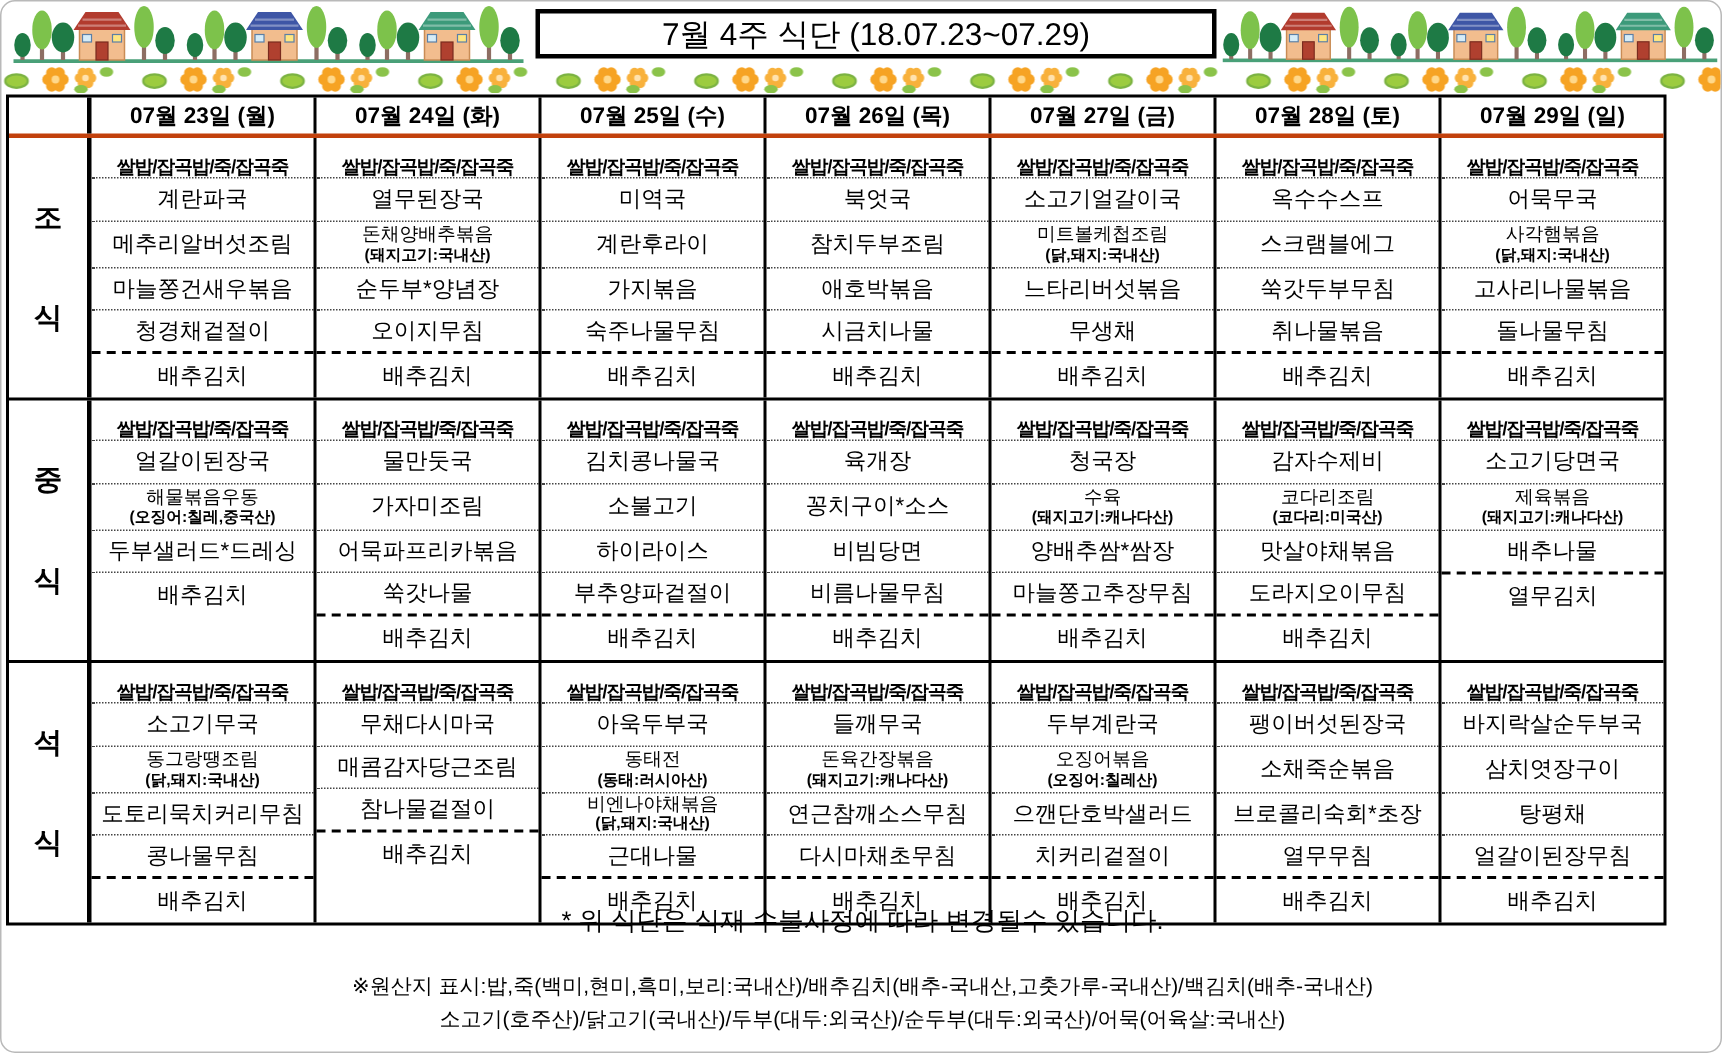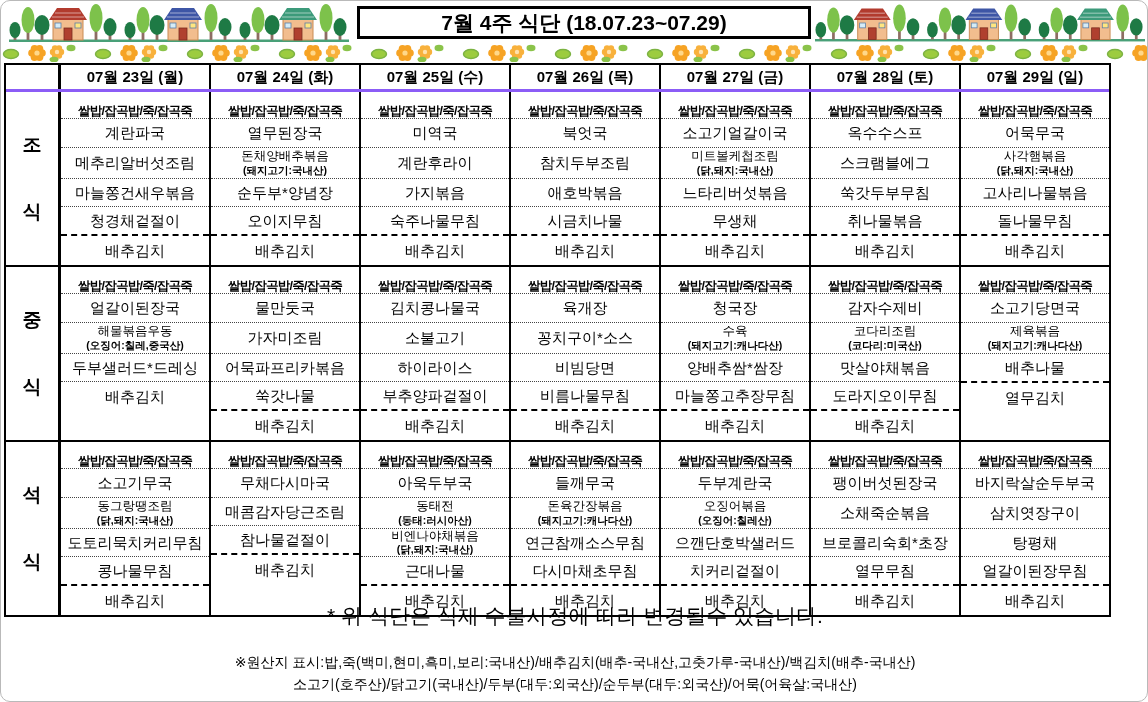--- a/index.html
+++ b/index.html
@@ -7,26 +7,26 @@
   .page{position:relative;width:1148px;height:702px;background:#fff;border:1px solid #b9b9b9;border-radius:10px;box-sizing:border-box;overflow:hidden;}
 
   
   .banner{position:absolute;top:2px;left:0;width:1148px;height:60px;}
   .banner-top{display:flex;align-items:flex-start;height:40px;}
   .deco{height:40px;}
   .deco-left{width:348px;margin-left:4px;}
   .deco-right{flex:1;margin-right:4px;}
   .title-box{width:448px;height:27px;margin:3px 4px 0 4px;border:3px solid #000;
     display:flex;align-items:center;justify-content:center;flex:none;background:#fff;}
-  .title-box span{font-size:21px;font-weight:bold;letter-spacing:0px;white-space:nowrap;}
+  .title-box span{font-size:21px;font-weight:normal;letter-spacing:0px;white-space:nowrap;}
   .flower-strip{display:block;margin-top:1px;}
 
   
   .menu-table{position:absolute;top:62px;left:3px;width:1107px;border:2px solid #000;box-sizing:border-box;background:#fff;}
-  .hrow{display:flex;border-bottom:3px solid #8b5cf6;height:24px;}
+  .hrow{display:flex;border-bottom:3px solid #c2410c;height:24px;}
   .hspacer{width:52px;flex:none;}
   .hcell{flex:1;display:flex;align-items:center;justify-content:center;
     font-weight:bold;font-size:15px;border-left:2px solid #000;white-space:nowrap;}
   .hcell.first{border-left-width:3px;}
   .block{display:flex;}
   .block + .block{border-top:2.5px solid #000;}
   .meal-label{width:52px;flex:none;display:flex;flex-direction:column;justify-content:space-evenly;
     align-items:center;font-size:19px;font-weight:bold;}
   .day-col{flex:1;display:flex;flex-direction:column;border-left:2px solid #000;min-width:0;}
   .day-col.first{border-left-width:3px;}
@@ -38,21 +38,21 @@
   .r0{height:26px;border-bottom:1px dotted #444;justify-content:flex-end;}
   .r0 .nm{font-size:12.6px;letter-spacing:-0.8px;font-weight:600;}
   .r1{height:28px;border-bottom:1px dotted #444;}
   .r2{height:30px;border-bottom:1px dotted #444;}
   .r3{height:27px;border-bottom:1px dotted #444;}
   .r4{height:27px;border-bottom:2px dashed #000;}
   .r5{height:29px;}
 
   
   .footnotes{position:absolute;top:601px;left:0;width:1148px;text-align:center;}
-  .note-main{font-size:21px;font-weight:500;margin-bottom:22px;}
+  .note-main{font-size:17px;font-weight:500;margin-bottom:22px;}
   .note-origin{font-size:14px;font-weight:500;line-height:1.55;}
 </style>
 </head>
 <body>
 
 <div class="page">
 
   <div class="banner">
     <div class="banner-top">
       <svg class="deco deco-left" id="deco-left" viewBox="0 0 340 40">

